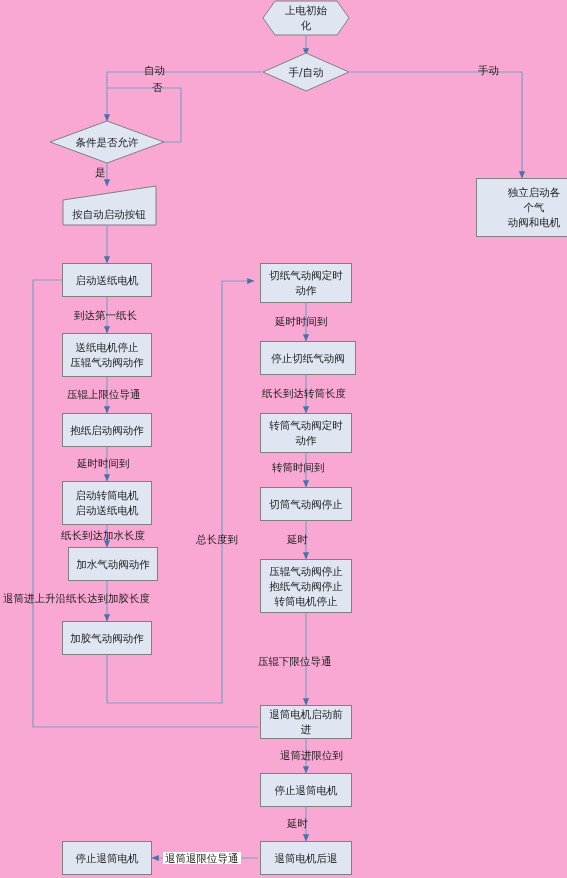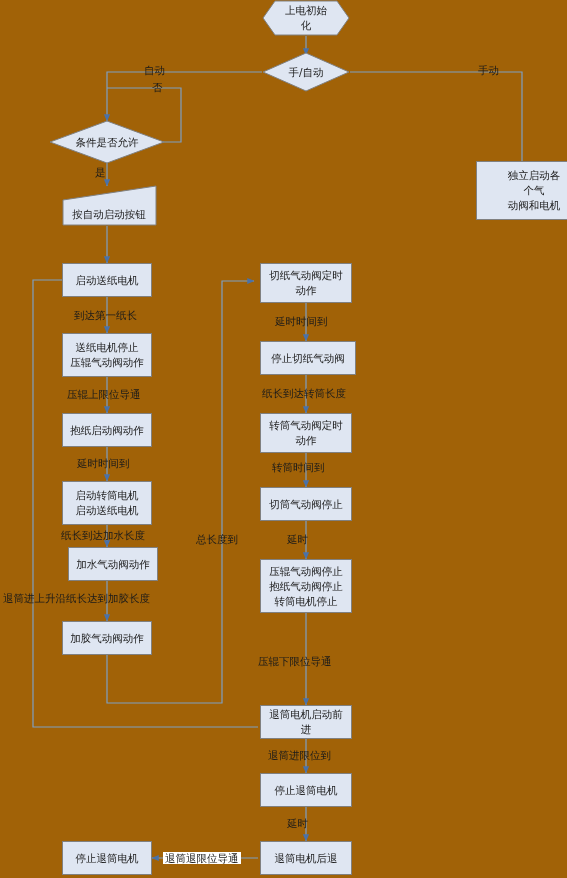--- a/index.html
+++ b/index.html
@@ -1,17 +1,17 @@
 <!DOCTYPE html>
 <html><head>
 <meta charset="utf-8">
 <style>
   html,body{margin:0;padding:0;background:#ffffff;}
   body{font-family:"DejaVu Sans","Liberation Sans",sans-serif;}
-  #stage{position:relative;width:567px;height:878px;background:#a16207;overflow:hidden;}
+  #stage{position:relative;width:567px;height:878px;background:#f9a8d4;overflow:hidden;}
   svg#wires{position:absolute;left:0;top:0;width:567px;height:878px;pointer-events:none;}
   .node{position:absolute;box-sizing:border-box;display:flex;align-items:center;justify-content:center;text-align:center;
         background:#dfe6f2;border:1px solid #7f7f7f;color:#1a1a1a;font-size:10.5px;line-height:15px;}
   .node.proc{border:1px solid #808080;background:#dfe6f2;}
   .node span{display:block;padding:0 3px;}
   .edgelabel{position:absolute;font-size:10.5px;color:#1a1a1a;white-space:nowrap;background:transparent;line-height:12px;}
   .shapewrap{position:absolute;}
   .shapewrap .txt{position:absolute;left:0;top:0;width:100%;height:100%;display:flex;align-items:center;
         justify-content:center;text-align:center;font-size:10.5px;line-height:15px;color:#1a1a1a;}
 </style>
@@ -101,21 +101,21 @@
 
   <div class="shapewrap" style="left:60px;top:185px;width:98px;height:42px;">
     <svg width="98" height="42" viewBox="0 0 98 42" xmlns="http://www.w3.org/2000/svg">
       <polygon points="3,15 96,1 96,40 3,40" fill="#dfe6f2" stroke="#808080" stroke-width="1"></polygon>
     </svg>
     <div class="txt" style="padding-top:8px;">
       <span>按自动启动按钮</span>
     </div>
   </div>
 
-  <div class="node proc" style="left:476px;top:161px;width:92px;height:59px;padding-left:24px;">
+  <div class="node proc" style="left:476px;top:178px;width:92px;height:59px;padding-left:24px;">
     <span>独立启动各个气<br>动阀和电机</span>
   </div>
 
   <div class="node proc" style="left:62px;top:263px;width:90px;height:34px;">
     <span>启动送纸电机</span>
   </div>
   <div class="node proc" style="left:62px;top:333px;width:90px;height:44px;text-align:center;">
     <span>送纸电机停止<br>压辊气动阀动作</span>
   </div>
   <div class="node proc" style="left:62px;top:413px;width:90px;height:34px;">
@@ -168,17 +168,17 @@
   <div class="edgelabel" style="left:77px;top:457px;">延时时间到</div>
   <div class="edgelabel" style="left:61px;top:529px;">纸长到达加水长度</div>
   <div class="edgelabel" style="left:3px;top:592px;text-align:right;">退筒进上升沿</div>
   <div class="edgelabel" style="left:66px;top:592px;">纸长达到加胶长度</div>
   <div class="edgelabel" style="left:275px;top:315px;">延时时间到</div>
   <div class="edgelabel" style="left:262px;top:387px;">纸长到达转筒长度</div>
   <div class="edgelabel" style="left:272px;top:461px;">转筒时间到</div>
   <div class="edgelabel" style="left:287px;top:533px;">延时</div>
   <div class="edgelabel" style="left:258px;top:655px;">压辊下限位导通</div>
   <div class="edgelabel" style="left:196px;top:533px;">总长度到</div>
-  <div class="edgelabel" style="left:268px;top:749px;">退筒进限位到</div>
+  <div class="edgelabel" style="left:280px;top:749px;">退筒进限位到</div>
   <div class="edgelabel" style="left:287px;top:817px;">延时</div>
   <div class="edgelabel" style="left:163px;top:852px;background:#ffffff;padding:0 2px;">退筒退限位导通</div>
 
 </div>
 
 </body></html>

